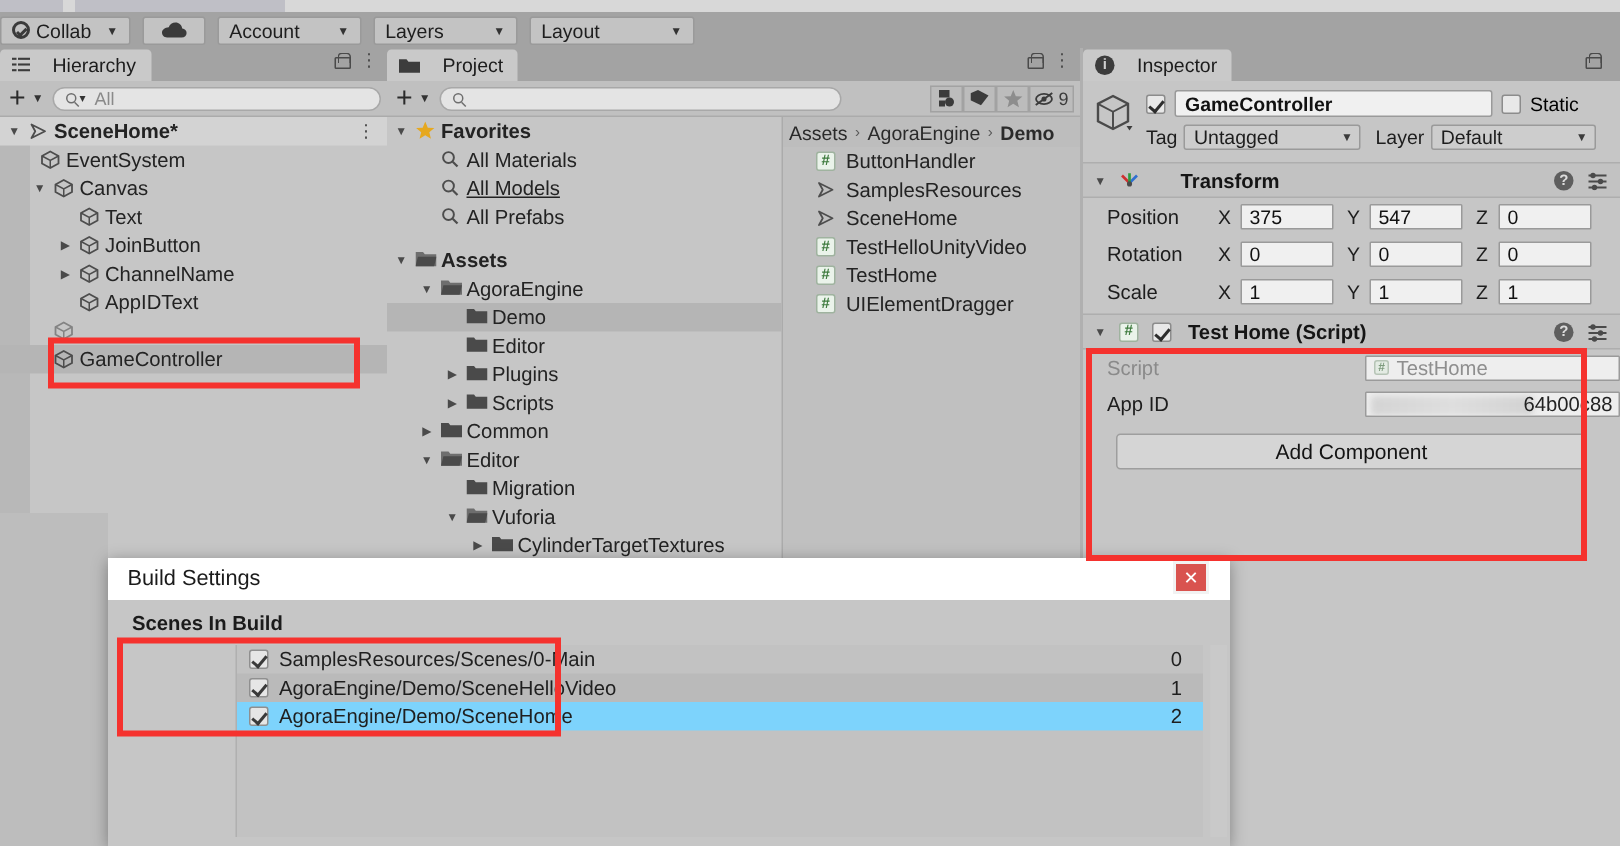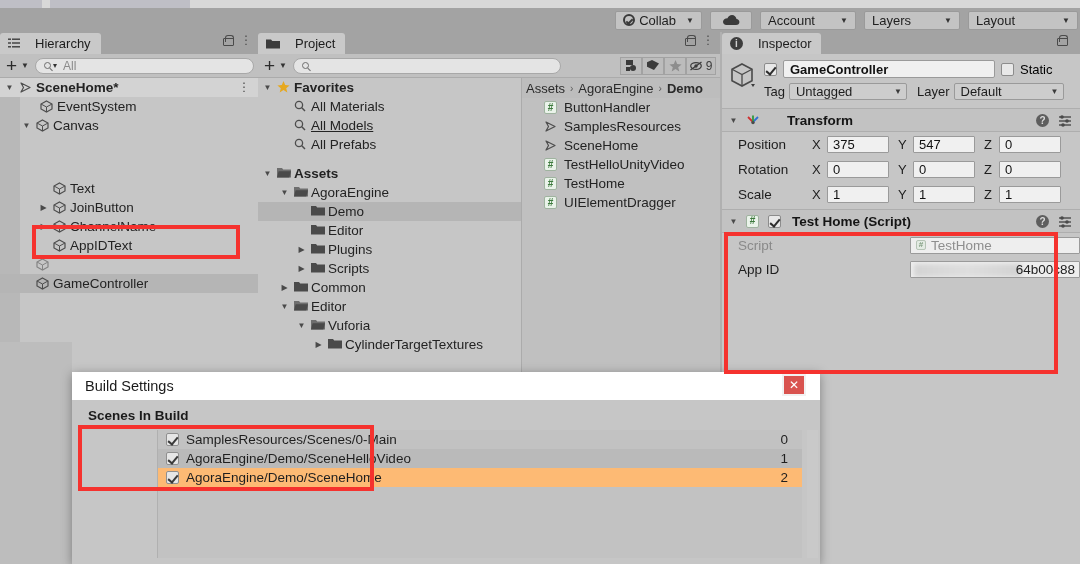--- a/index.html
+++ b/index.html
@@ -17,21 +17,21 @@
   .top-sliver {
     position: absolute; left: 0; top: 0; width: 1080px; height: 8px;
     background: #d8d8d8;
   }
   .top-sliver .blk { position:absolute; top:0; height:8px; background:#bfbfc6; }
 
   
   .toolbar {
     position: absolute; left: 0; top: 8px; width: 1080px; height: 24px;
     background: #a3a3a3;
-    display: flex; align-items: center; justify-content: flex-end;
+    display: flex; align-items: center; justify-content: flex-start;
     padding-right: 0px;
   }
   .tbtn {
     height: 19px; background: #c3c3c3;
     border: 1px solid #9a9a9a; border-radius: 2px;
     display: flex; align-items: center; gap: 4px;
     padding: 0 7px; margin-right: 8px; color: #1e1e1e;
     font-size: 13px; white-space: nowrap;
   }
   .tbtn .caret { font-size: 8px; color: #333; margin-left: 6px; }
@@ -195,21 +195,21 @@
   .bs-close {
     position:absolute; right:14px; top:2px; width:24px; height:22px;
     background:#d9534f; color:#fff; display:flex; align-items:center; justify-content:center;
     font-size:12px; border:2px solid #f2f2f2;
   }
   .bs-sub { font-weight:bold; font-size:13.5px; color:#1b1b1b; padding:8px 0 2px 16px; }
   .bs-list { position:absolute; left:85px; top:58px; width:645px; bottom:6px; background:#c2c2c2;
              border-left:1px solid #b0b0b0; }
   .bs-row { height:19px; display:flex; align-items:center; font-size:13.5px; color:#1f1f1f; padding-left:8px; }
   .bs-row.alt { background:#bababa; }
-  .bs-row.selrow { background:#fdba74; }
+  .bs-row.selrow { background:#7dd3fc; }
   .bs-cbx {
     width:13px;height:13px;background:#e6e6e6;border:1px solid #8f8f8f;border-radius:2px;
     margin-right:7px; flex:none; position:relative;
   }
   .bs-cbx:after {
     content:""; position:absolute; left:3px; top:1px; width:4px; height:8px;
     border-right:2px solid #3a3a3a; border-bottom:2px solid #3a3a3a; transform:rotate(40deg);
   }
   .bs-idx { margin-left:auto; padding-right:14px; }
   .bs-scroll { position:absolute; right:2px; top:58px; width:11px; bottom:6px; background:#c9c9c9; }
@@ -291,41 +291,41 @@
         <div class="row root" style="padding-left: 4px;">
           <span class="disc">▼</span>
           <span class="cube">
             <svg width="13" height="13" viewBox="0 0 13 13">
               <path d="M2 2 11 6.5 2 11 4.5 6.5z" fill="none" stroke="#4d4d4d" stroke-width="1.2" stroke-linejoin="round"></path>
             </svg>
           </span>
           <span class="bold">SceneHome*</span>
           <span class="kebab" style="margin-left:auto;padding-right:8px;">⋮</span>
         </div>
-        <div class="row" style="padding-left: 25px; text-align: center;">
+        <div class="row" style="padding-left: 12px; text-align: center;">
           <span class="disc"></span>
           <span class="cube">
             <svg width="13" height="13" viewBox="0 0 13 13">
               <path d="M6.5 1 12 4v5l-5.5 3L1 9V4z" fill="none" stroke="#4d4d4d" stroke-width="1.2"></path>
               <path d="M1 4l5.5 3L12 4M6.5 7v5" fill="none" stroke="#4d4d4d" stroke-width="1"></path>
             </svg>
           </span>
           <span class="">EventSystem</span>
         </div>
         <div class="row" style="padding-left: 21px;">
           <span class="disc">▼</span>
           <span class="cube">
             <svg width="13" height="13" viewBox="0 0 13 13">
               <path d="M6.5 1 12 4v5l-5.5 3L1 9V4z" fill="none" stroke="#4d4d4d" stroke-width="1.2"></path>
               <path d="M1 4l5.5 3L12 4M6.5 7v5" fill="none" stroke="#4d4d4d" stroke-width="1"></path>
             </svg>
           </span>
           <span class="">Canvas</span>
         </div>
-        <div class="row" style="padding-left: 38px; margin-top: 44px;">
+        <div class="row" style="padding-left: 38px;">
           <span class="disc"></span>
           <span class="cube">
             <svg width="13" height="13" viewBox="0 0 13 13">
               <path d="M6.5 1 12 4v5l-5.5 3L1 9V4z" fill="none" stroke="#4d4d4d" stroke-width="1.2"></path>
               <path d="M1 4l5.5 3L12 4M6.5 7v5" fill="none" stroke="#4d4d4d" stroke-width="1"></path>
             </svg>
           </span>
           <span class="">Text</span>
         </div>
         <div class="row" style="padding-left: 38px;">
@@ -545,20 +545,29 @@
             </div>
             <div class="row" style="padding-left: 21px;">
               <span class="disc">▼</span>
               <span class="cube">
                 <svg width="14" height="11" viewBox="0 0 14 11">
                   <path d="M0 1h5l1.2 1.5H14V10.5H0z" fill="#6e6e6e"></path>
                   <path d="M1.6 4.2H14L12.4 10.5H0z" fill="#4a4a4a"></path>
                 </svg>
               </span>
               <span class="">Editor</span>
+            </div>
+            <div class="row" style="padding-left: 38px;">
+              <span class="disc"></span>
+              <span class="cube">
+                <svg width="14" height="11" viewBox="0 0 14 11">
+                  <path d="M0 1h5l1.2 1.5H14V10.5H0z" fill="#4a4a4a"></path>
+                </svg>
+              </span>
+              <span class="">Migration</span>
             </div>
             <div class="row" style="padding-left: 38px;">
               <span class="disc">▼</span>
               <span class="cube">
                 <svg width="14" height="11" viewBox="0 0 14 11">
                   <path d="M0 1h5l1.2 1.5H14V10.5H0z" fill="#6e6e6e"></path>
                   <path d="M1.6 4.2H14L12.4 10.5H0z" fill="#4a4a4a"></path>
                 </svg>
               </span>
               <span class="">Vuforia</span>
@@ -755,20 +764,23 @@
       </div>
 
       <div class="prow" style="height:24px;">
         <span class="plabel">App ID</span>
         <div class="txtfield" style="width:198px;margin-left:98px;color:#222;position:relative;overflow:hidden;justify-content:flex-end;padding-right:4px;">
           <span class="blur-pill"></span>
           <span style="position:relative;">64b00c88</span>
         </div>
       </div>
 
+      <div style="padding:8px 22px 0 22px;">
+        <div class="addcomp">Add Component</div>
+      </div>
     </div>
   </div>
 
   <div class="shadow-left"></div>
 
   <div id="buildsettings">
     <div class="bs-title">
       <span>Build Settings</span>
       <div class="bs-close">✕</div>
     </div>

